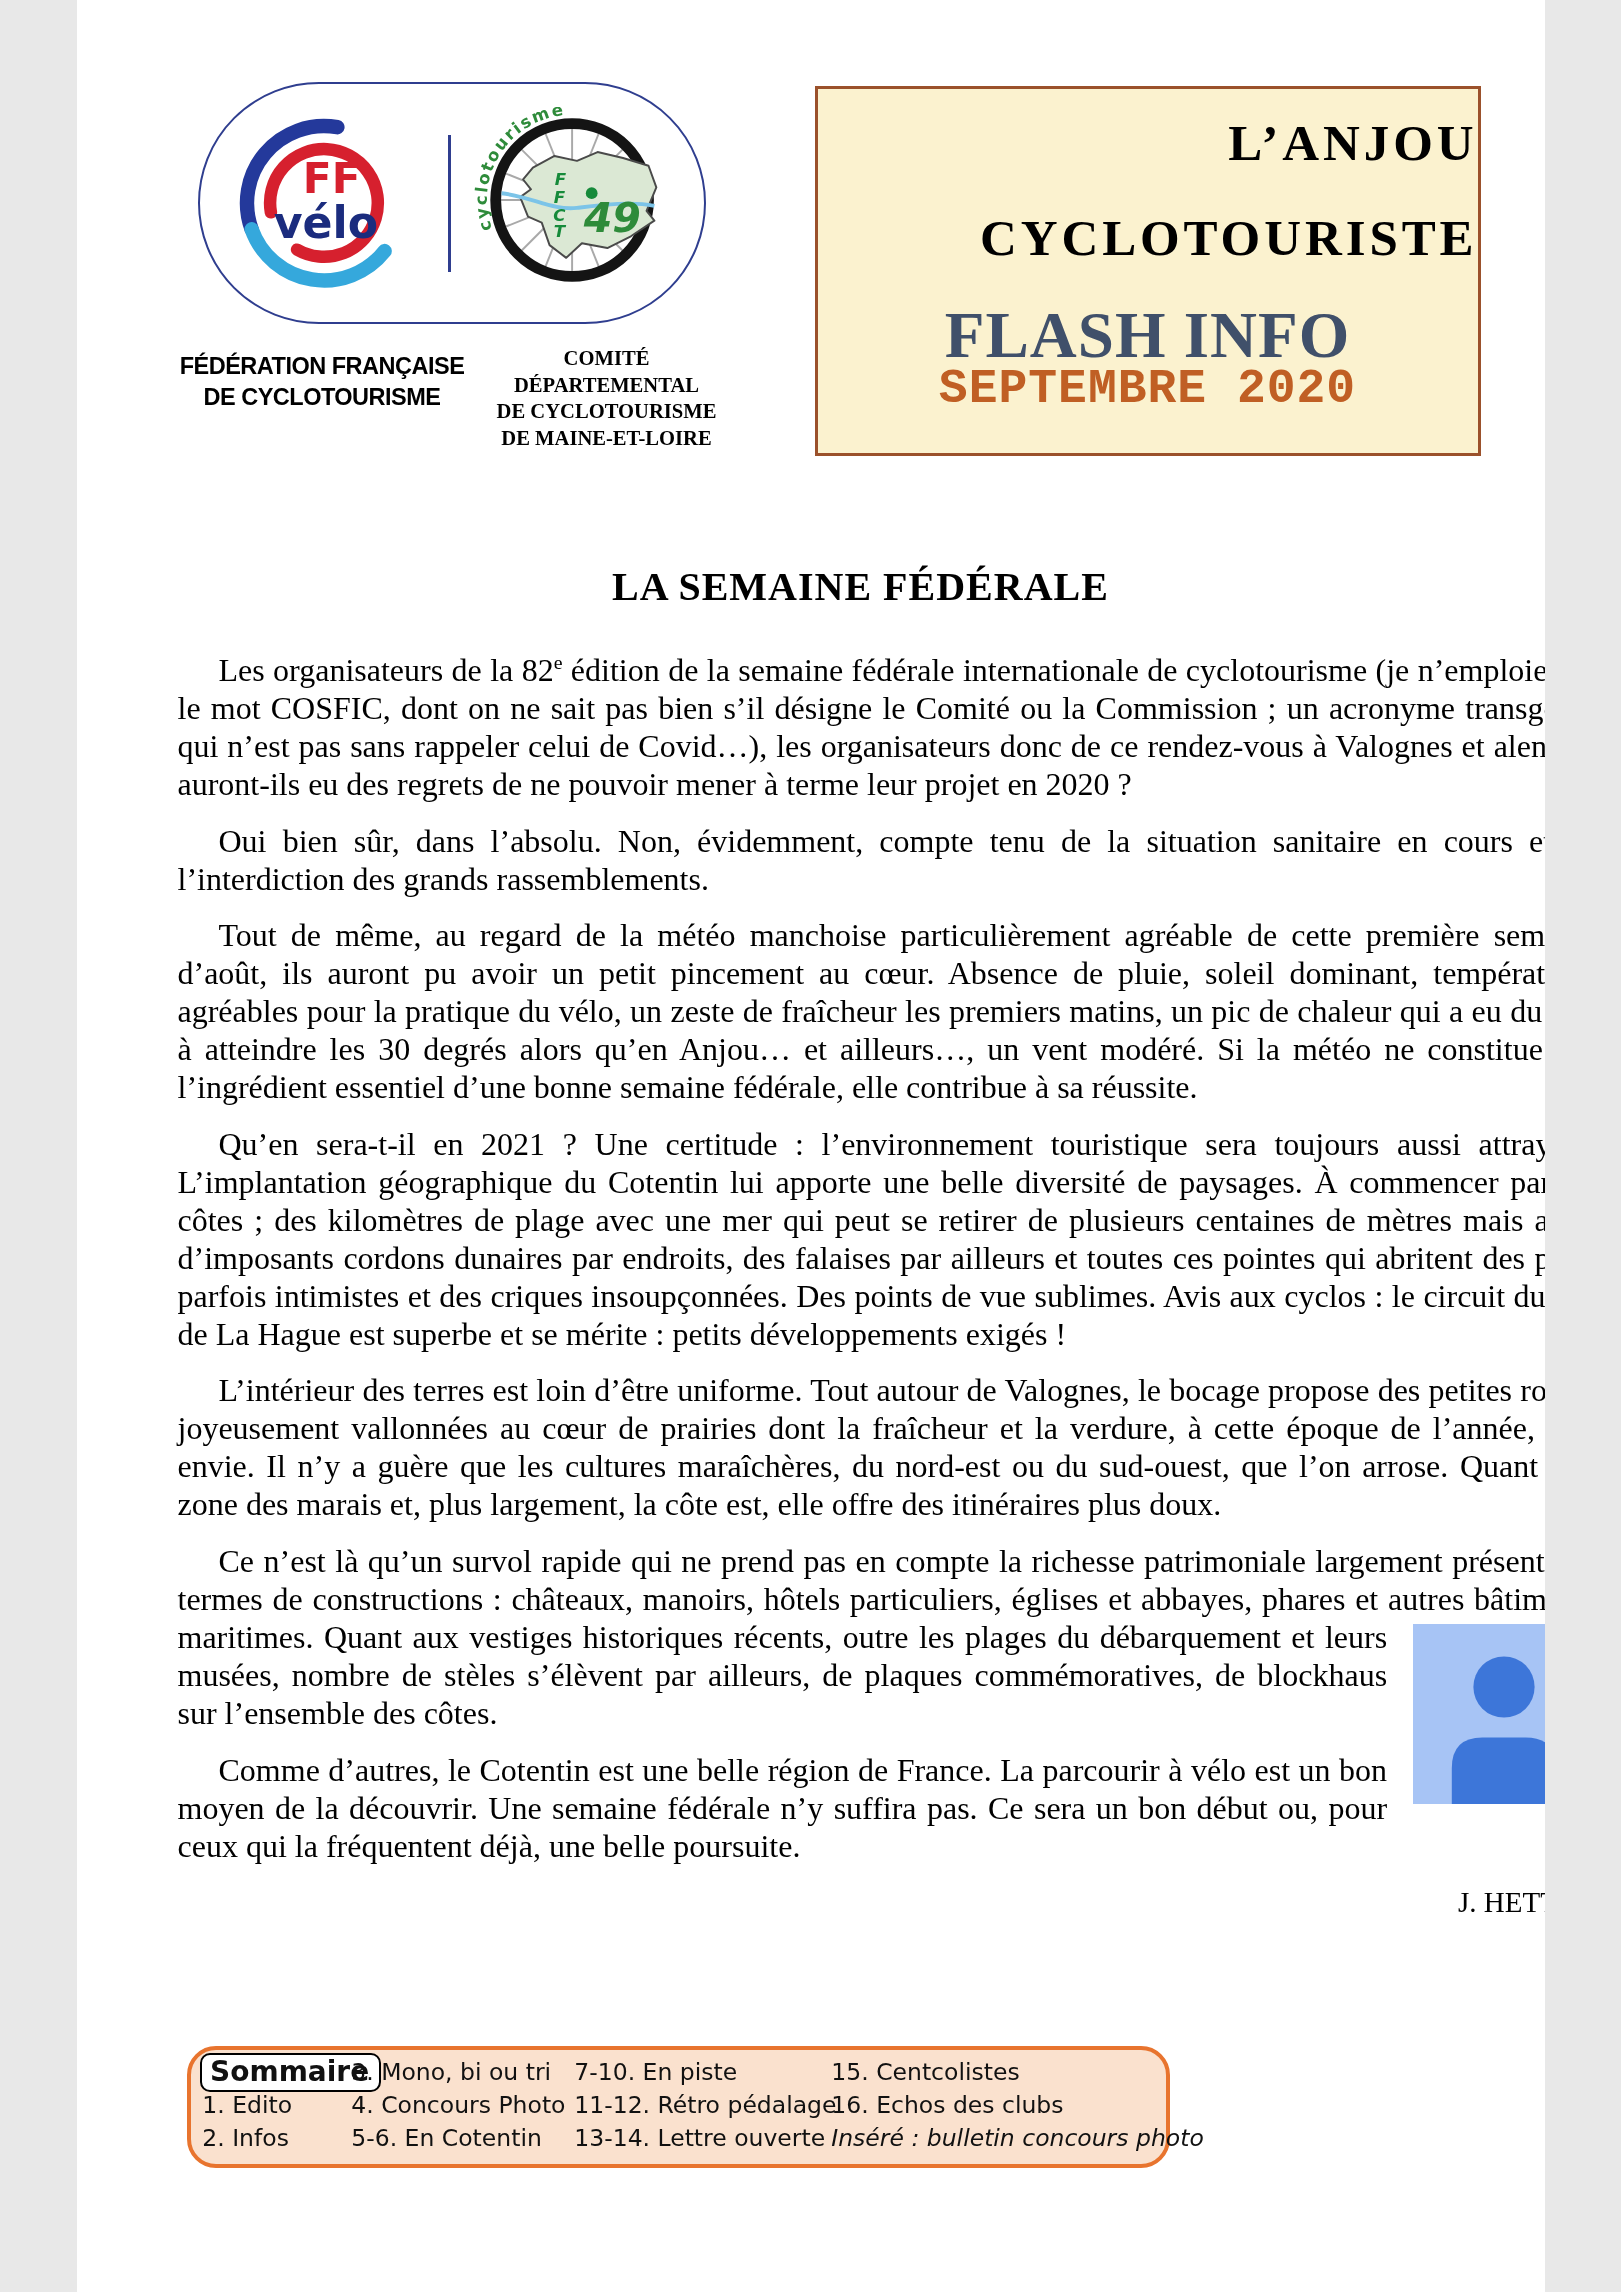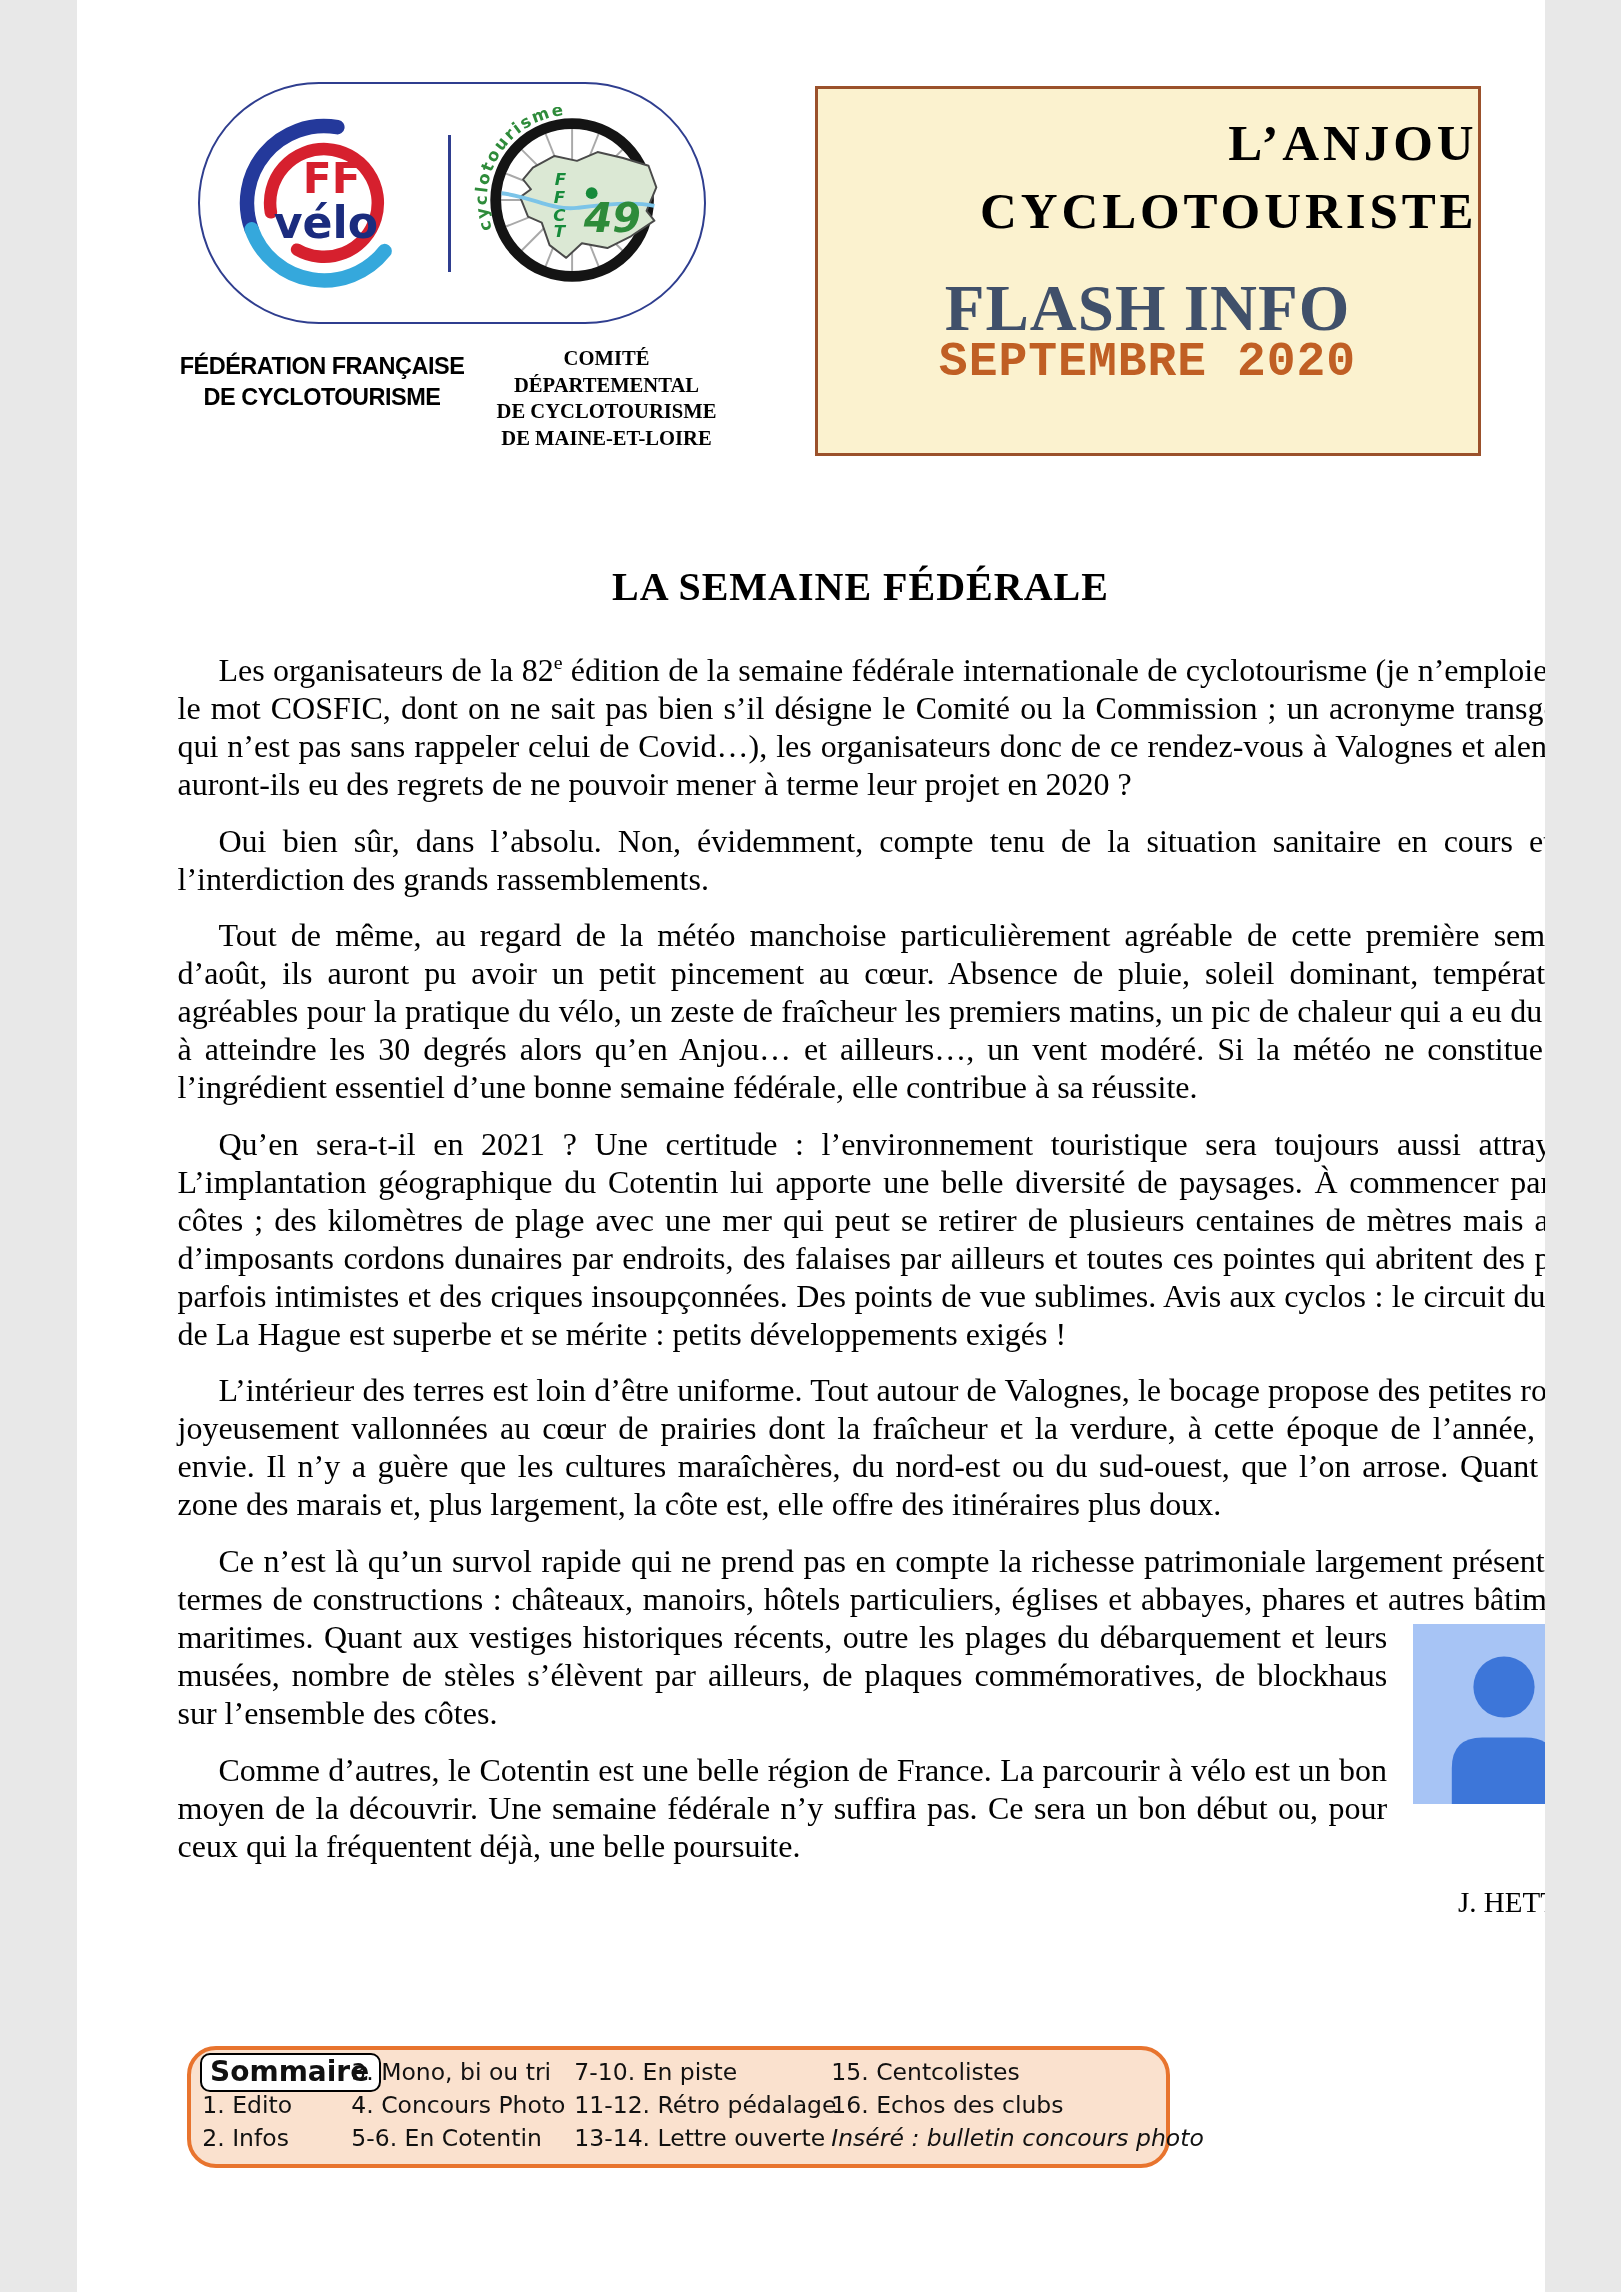--- a/index.html
+++ b/index.html
@@ -48,21 +48,21 @@
     background:#FBF2CF;
     border:3.9px solid #9B512B;
     text-align:center;
   }
   .masthead .title{
     font-family:Liberation Serif, serif;
     font-weight:bold;font-size:51px;line-height:57px;
     letter-spacing:3.9px;color:#000;text-align:right;
   }
   .masthead .title.l1{margin-top:25.5px;}
-  .masthead .title.l2{margin-top:11px;}
+  .masthead .title.l2{margin-top:38px;}
   .masthead .flash{
     margin-top:43px;
     font-family:"Liberation Serif", serif;
     font-weight:bold;font-size:65px;line-height:51px;
     color:#40506A;letter-spacing:1px;
   }
   .masthead .month{
     margin-top:3.9px;
     font-family:Liberation Mono, monospace;
     font-weight:bold;font-size:48px;line-height:51px;

